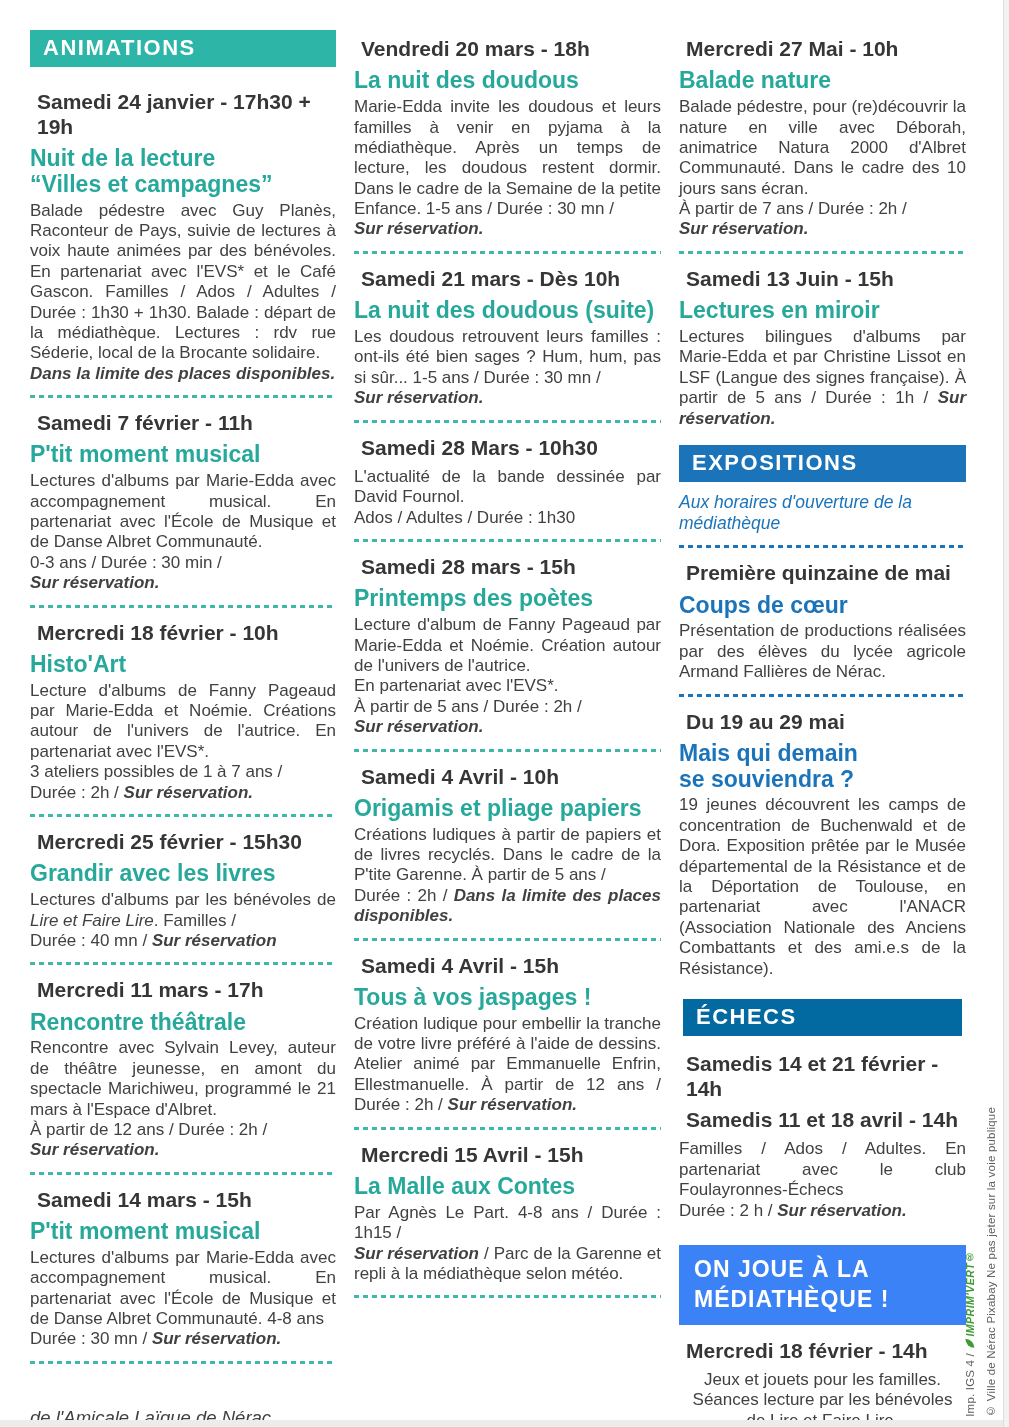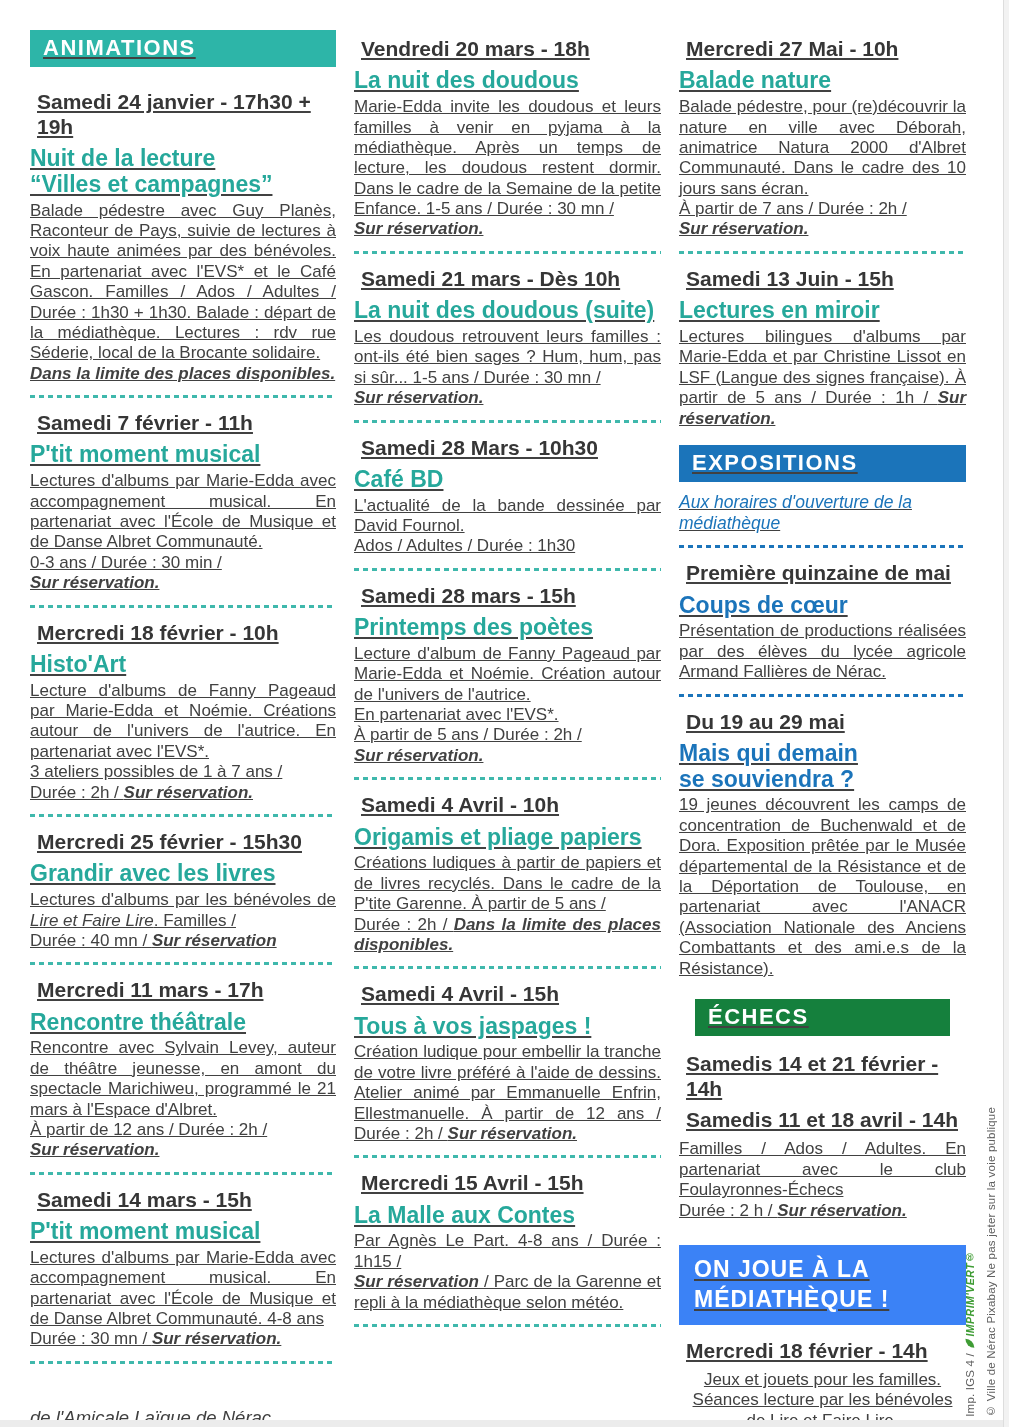--- a/index.html
+++ b/index.html
@@ -1,24 +1,24 @@
 <!DOCTYPE html>
 <html lang="fr"><head>
 <meta charset="utf-8">
 <style>
   html,body{margin:0;padding:0;background:#ffffff;}
   .page{
     position:relative; width:1009px; height:1427px; background:#ffffff;
-    font-family:"Liberation Sans", sans-serif; color:#414141; overflow:hidden;text-decoration:underline;
+    font-family:"Liberation Sans", sans-serif; color:#414141; overflow:hidden;
   }
   .cols{display:grid; grid-template-columns:306px 307px 287px; column-gap:18px; padding:30px 0 0 30px;}
   .band{color:#fff; font-weight:bold; font-size:22px; letter-spacing:1.5px; padding:5px 0 6px 13px; line-height:1.2;}
   .band.teal{background:#2db5a8;}
   .band.blue{background:#1b74ba; margin-top:16px;}
-  .band.orange{background:#15803d; margin:20px 16px 16px;}
+  .band.orange{background:#0369a1; margin:20px 4px 16px;}
   .band.green{background:#3b82f6; margin:24px 0 14px; font-size:23px; line-height:1.32; padding:9px 0 10px 15px; letter-spacing:1px;}
   .event{padding:0;}
   .date{font-size:21px; font-weight:bold; color:#363636; margin:7px; line-height:1.16;}
   .title{font-size:23px; font-weight:bold; color:#26a89b; margin:0; line-height:1.12;}
   .body{margin:3px 0 0; font-size:17px; line-height:1.2; color:#414141; text-align:justify;}
   span.br::before{content:"\A"; white-space:pre;}
   .bi{font-weight:bold; font-style:italic;}
   .i{font-style:italic;}
   .br.bi{font-weight:bold; font-style:italic;}
   .sep{height:3px; margin:11px 0 13px; background:repeating-linear-gradient(90deg,#3fb8ac 0 5px,rgba(0,0,0,0) 5px 9px);}
@@ -129,21 +129,20 @@
             <h3 class="date"></h3>
             <h2 class="title">La nuit des doudous (suite)</h2>
             <h2 class="title"></h2>
             <p class="body"><span>Les doudous retrouvent leurs familles : ont-ils été bien sages ? Hum, hum, pas si sûr... 1-5 ans / Durée : 30 mn /</span><span class="br bi">Sur réservation.</span><span></span><span></span><span></span><span></span></p>
             <div class="sep"></div>
           </div>
 
           <div class="event">
             <h3 class="date">Samedi 28 Mars - 10h30</h3>
             <h3 class="date"></h3>
-            <h2 class="title">Café BD</h2>
             <h2 class="title"></h2>
             <p class="body"><span>L'actualité de la bande dessinée par David Fournol.</span><span class="br">Ados / Adultes / Durée : 1h30</span><span></span><span></span><span></span><span></span></p>
             <div class="sep"></div>
           </div>
 
           <div class="event">
             <h3 class="date">Samedi 28 mars - 15h</h3>
             <h3 class="date"></h3>
             <h2 class="title">Printemps des poètes</h2>
             <h2 class="title"></h2>

